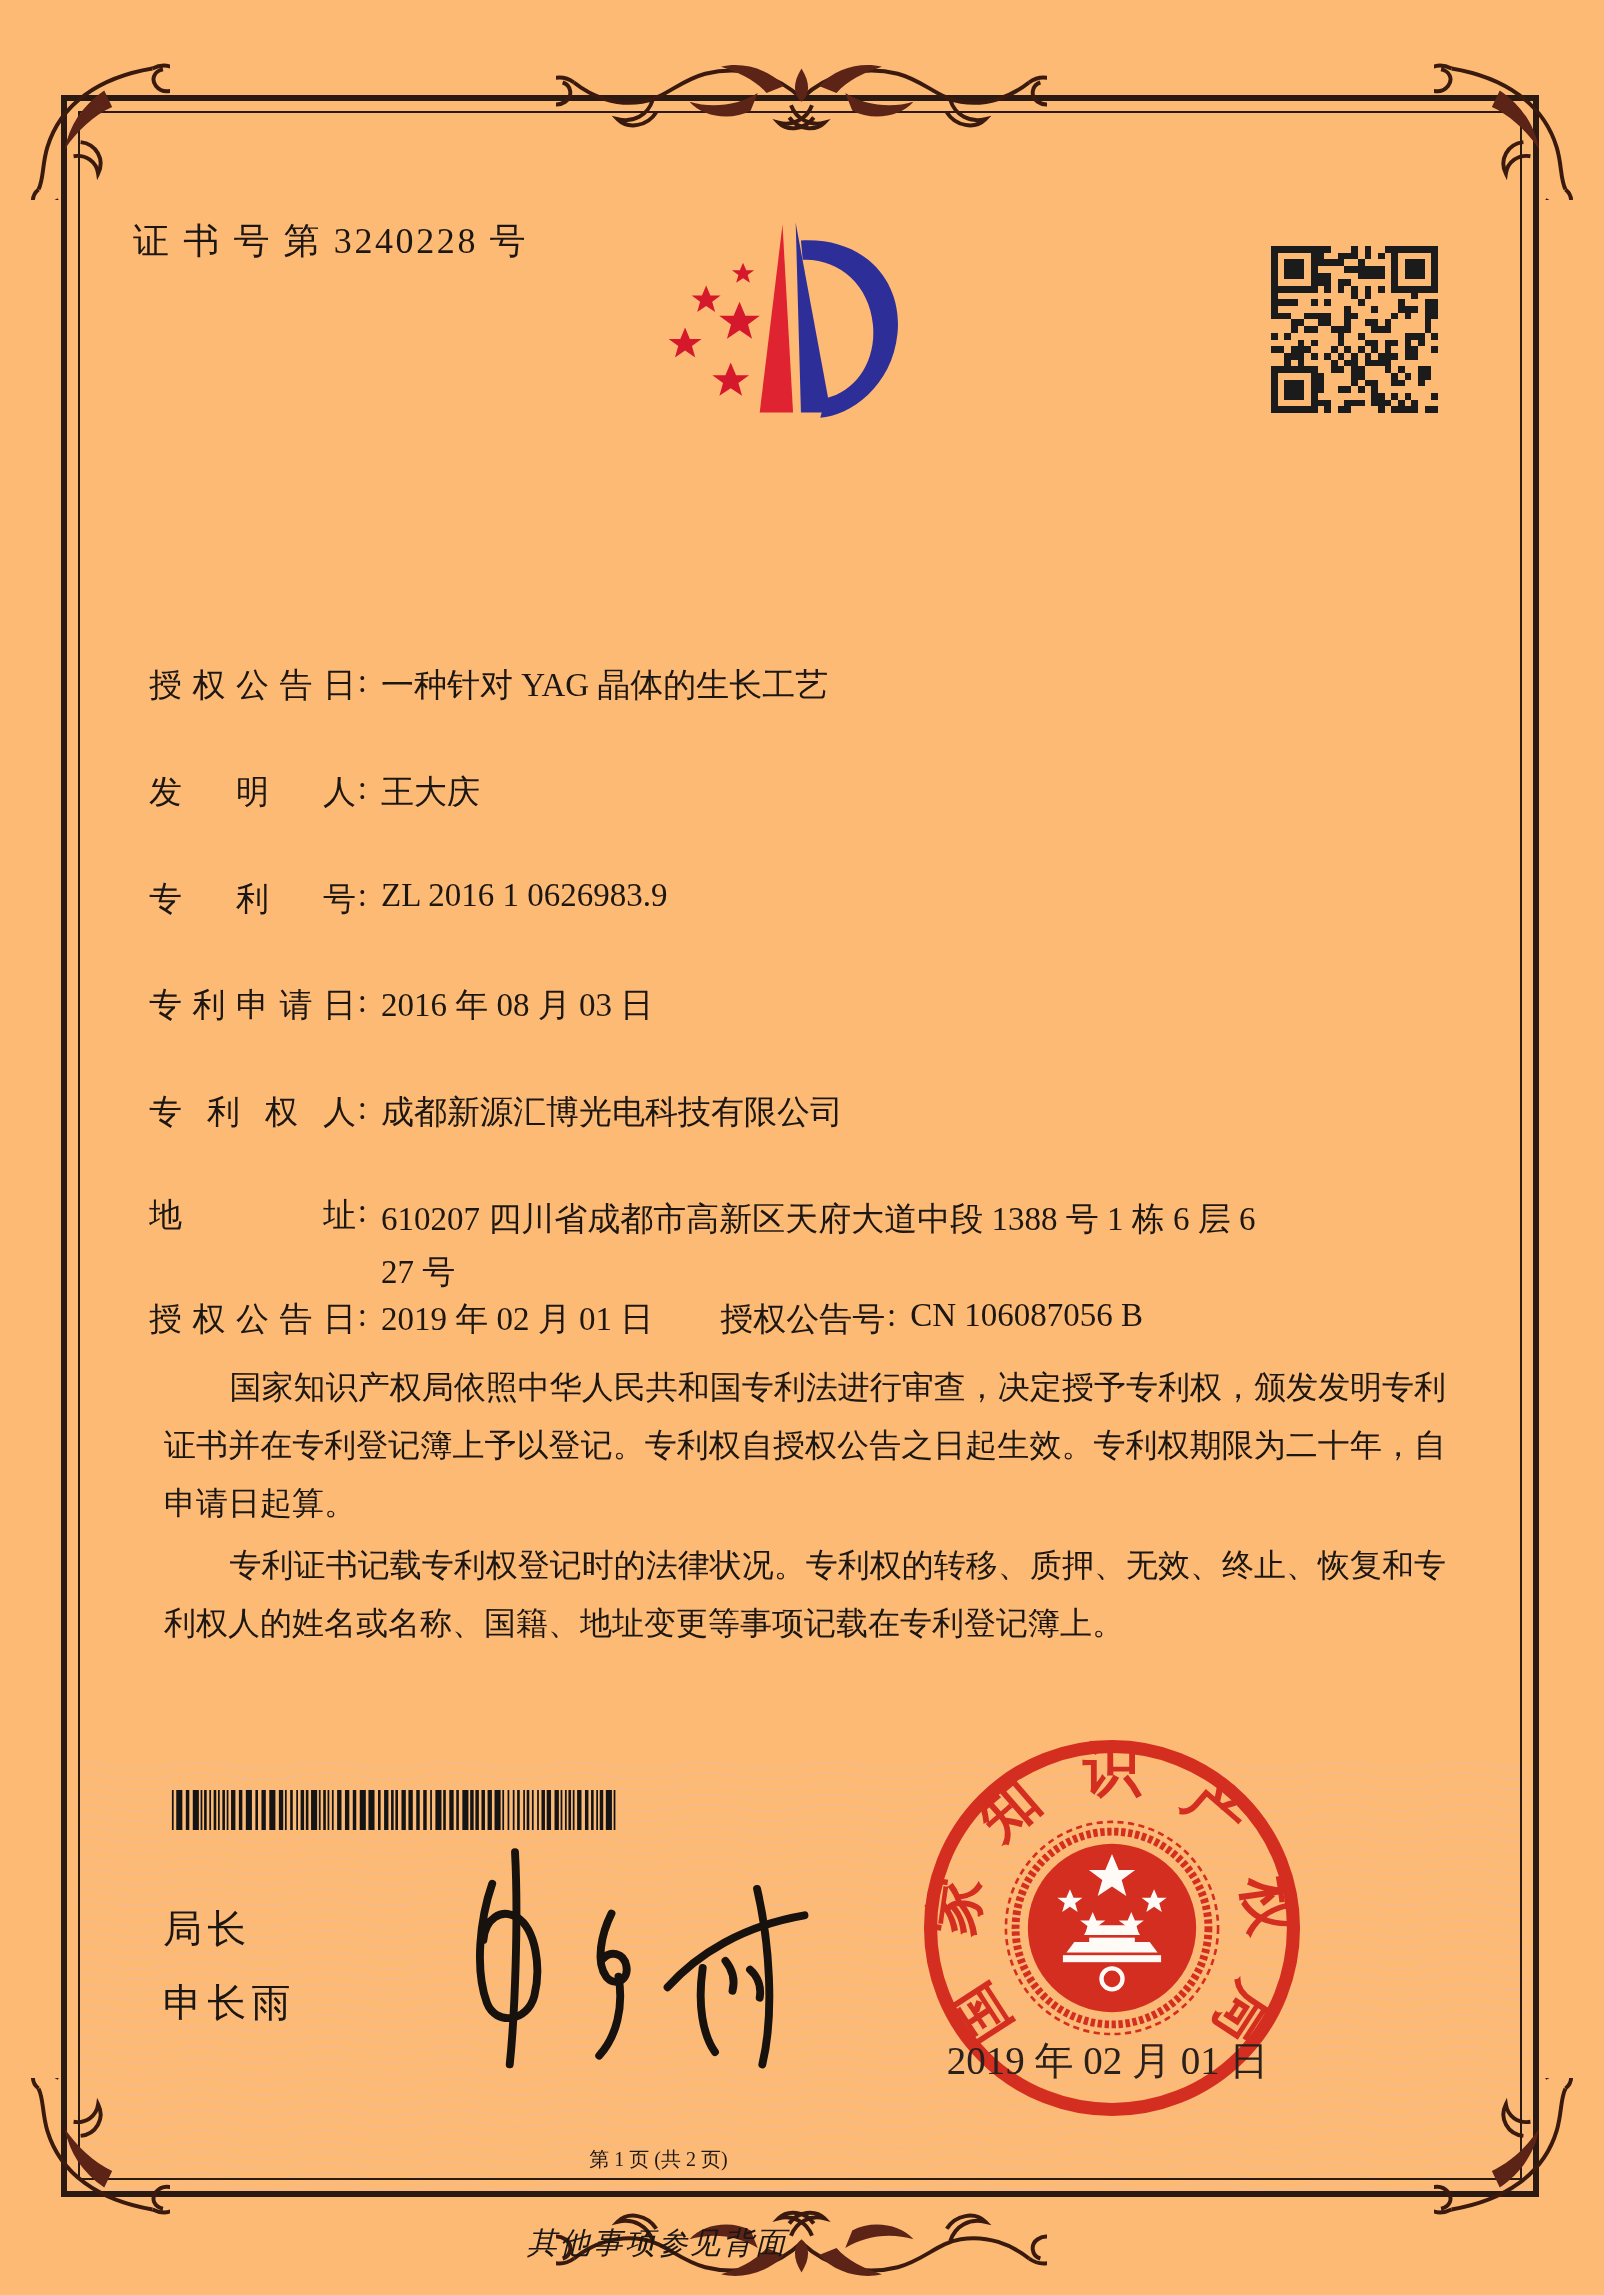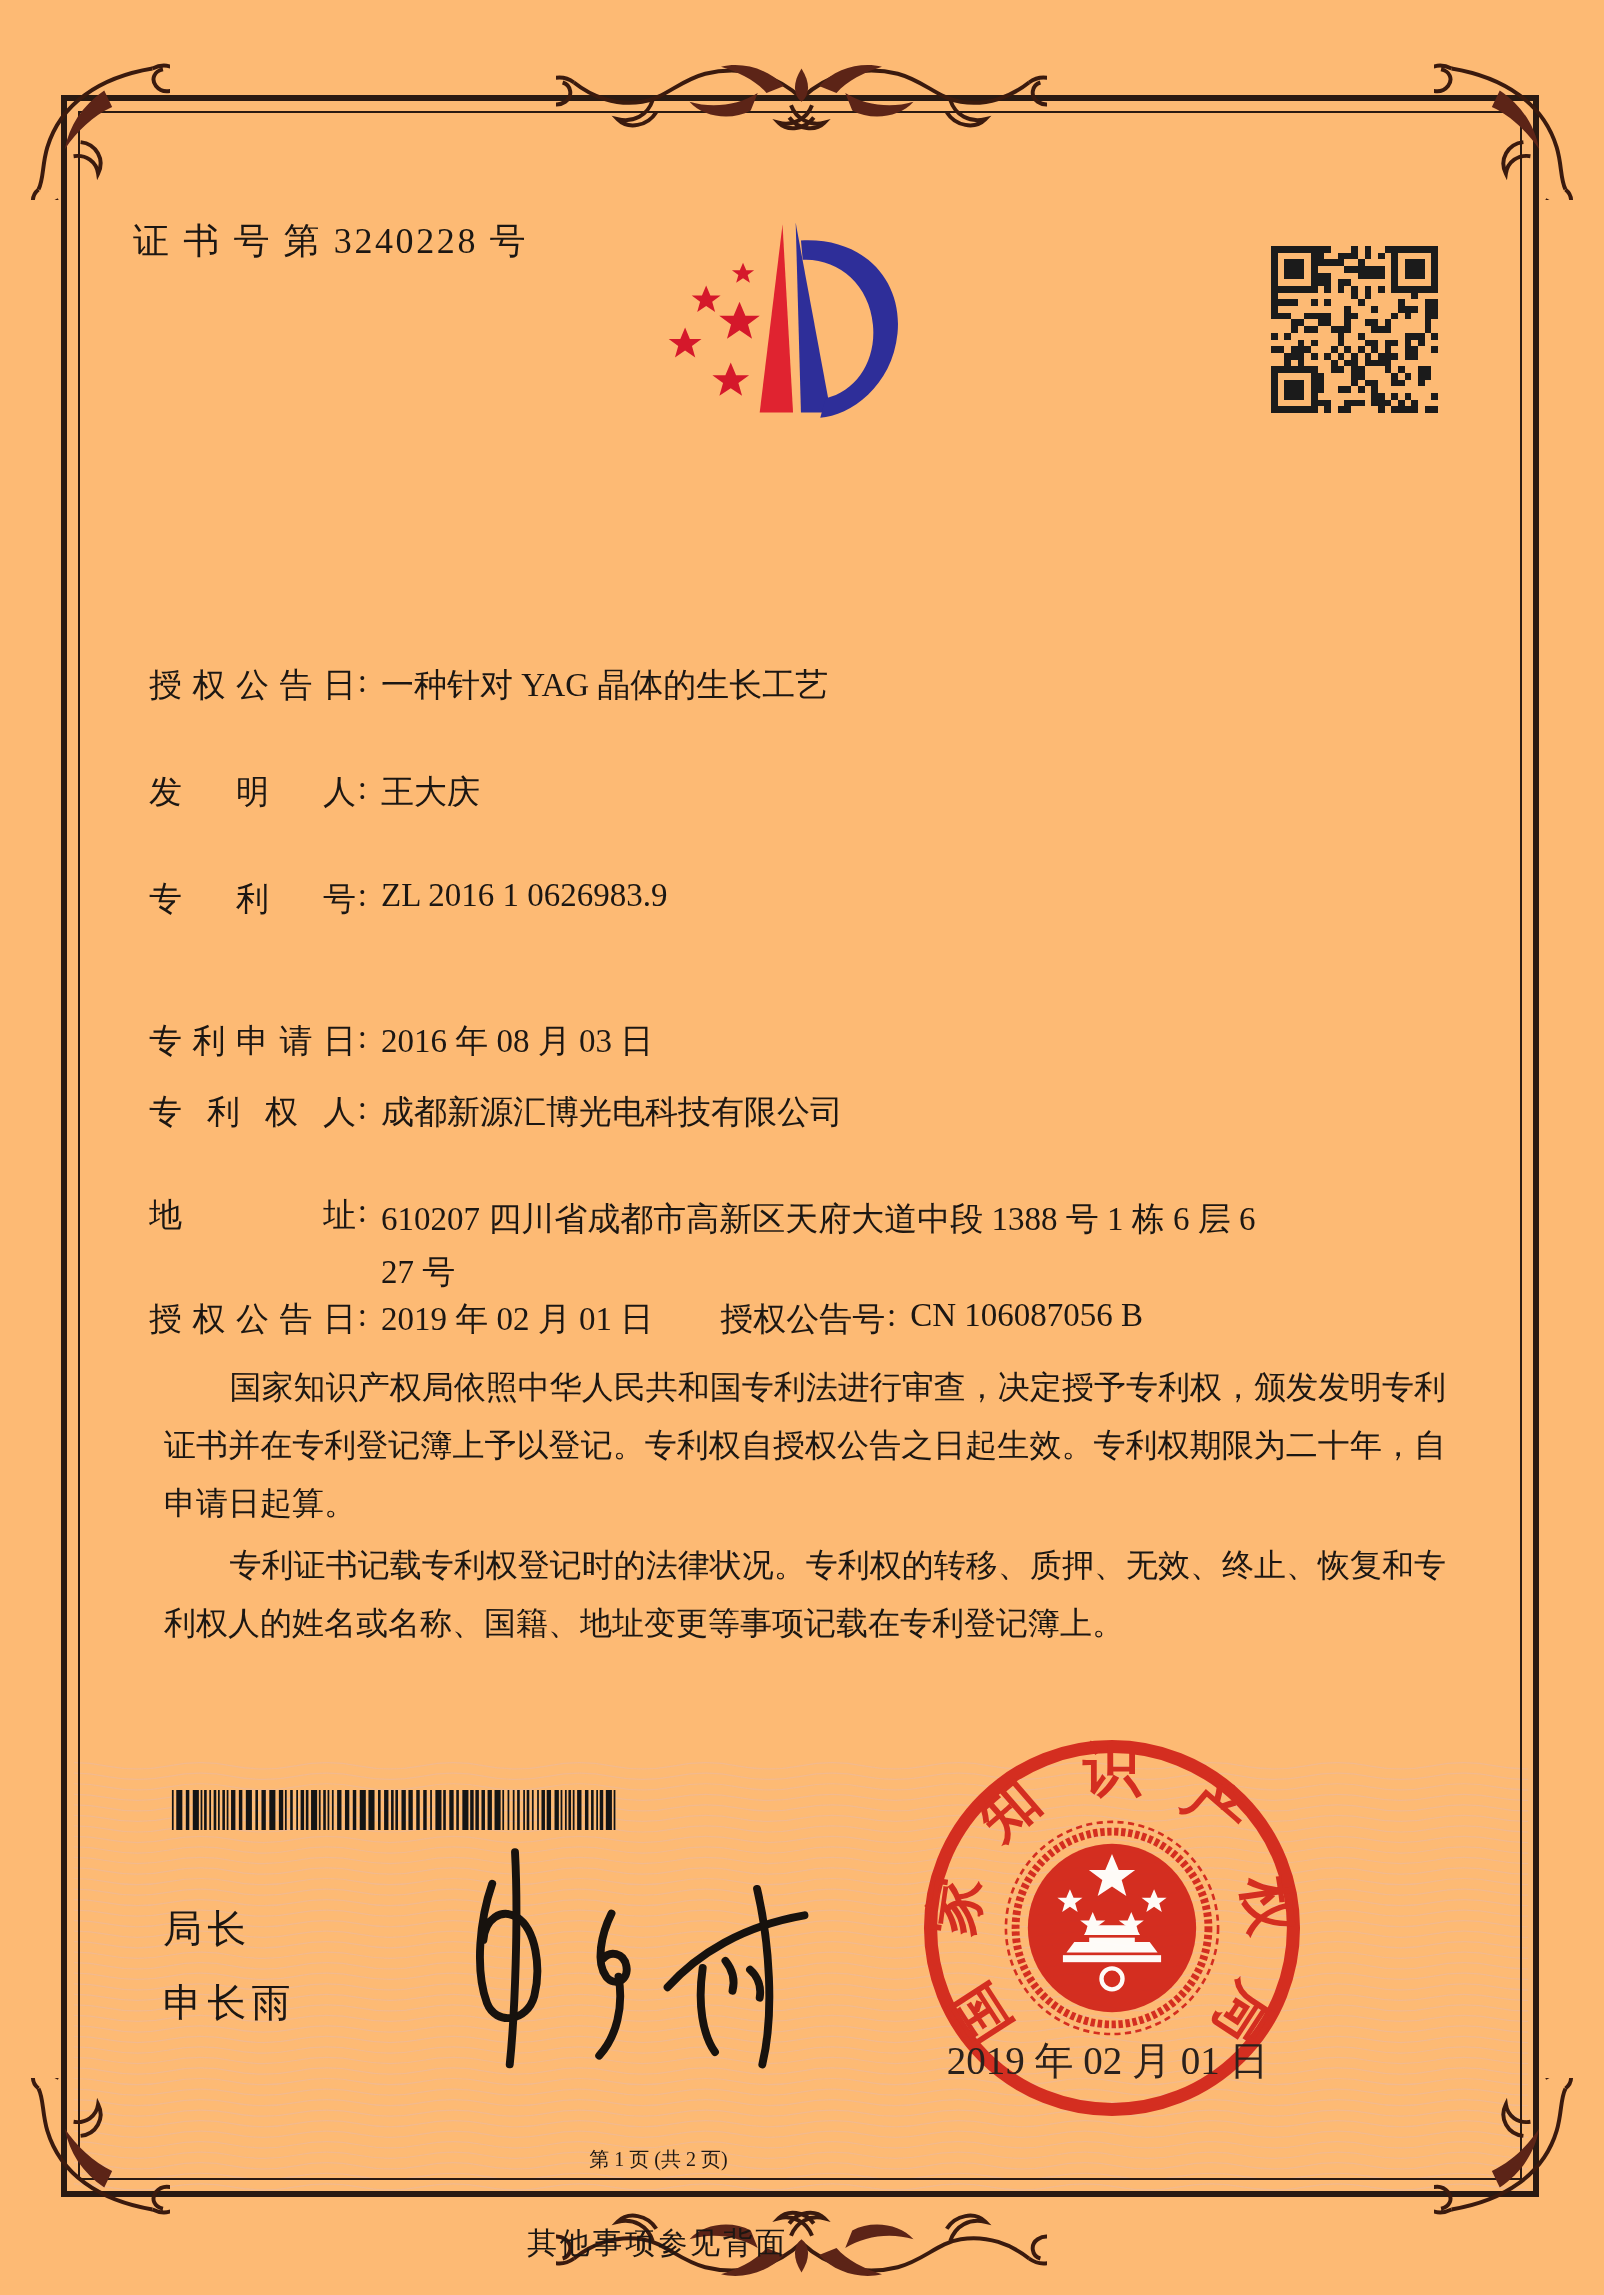--- a/index.html
+++ b/index.html
@@ -40,21 +40,21 @@
   .director-name{position:absolute;left:163px;top:1976px;font-size:39px;letter-spacing:5.3px;z-index:4;}
   .sig{position:absolute;left:408px;top:1838px;z-index:5;}
   .sig path{stroke:#17120e;stroke-width:9;fill:none;stroke-linecap:round;stroke-linejoin:round;}
   .seal{position:absolute;left:906px;top:1722px;z-index:5;opacity:.95;}
   .seal-char{font-size:66px;font-weight:bold;fill:#d2271c;font-family:"Liberation Serif","DejaVu Serif",serif;}
   .seal-date{position:absolute;left:941px;top:2034px;width:333px;text-align:center;
        font-size:39px;color:#2a211c;z-index:6;white-space:nowrap;}
   .page-info{position:absolute;left:369px;top:2146px;width:579px;text-align:center;
        font-size:20px;z-index:4;}
   .back-note{position:absolute;left:491px;top:2223px;width:333px;text-align:center;
-       font-size:30px;letter-spacing:2.6px;z-index:5;}
+       font-size:30px;letter-spacing:2.6px;z-index:5;font-style:italic;}
 </style>
 </head>
 <body>
 
 <div id="page">
 
   <svg width="0" height="0" style="position:absolute" aria-hidden="true">
     <defs>
       <path id="star5" d="M0,-11 L3.2,-3.4 L11,-3.4 L4.6,1.3 L6.8,9 L0,4.4 L-6.8,9 L-4.6,1.3 L-11,-3.4 L-3.2,-3.4 Z"></path>
       <g id="flourish-center-half" stroke="#3a1a0e" stroke-width="4.5" fill="none">
@@ -467,21 +467,21 @@
   <div class="row" style="top:770px">
     <span class="flabel">发明人</span>
       <span class="colon">:</span>
     <span>王大庆</span>
   </div>
   <div class="row" style="top:877px">
     <span class="flabel">专利号</span>
       <span class="colon">:</span>
     <span>ZL 2016 1 0626983.9</span>
   </div>
-  <div class="row" style="top:1019px">
+  <div class="row" style="top:983px">
     <span class="flabel">专利申请日</span>
       <span class="colon">:</span>
     <span>2016 年 08 月 03 日</span>
   </div>
   <div class="row" style="top:1090px">
     <span class="flabel">专利权人</span>
       <span class="colon">:</span>
     <span>成都新源汇博光电科技有限公司</span>
   </div>
   <div class="row" style="top:1193px">

